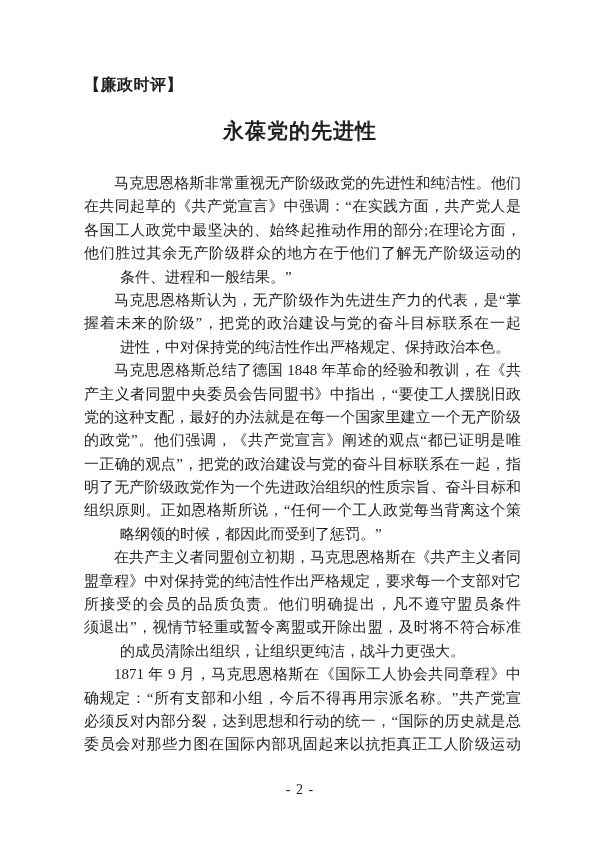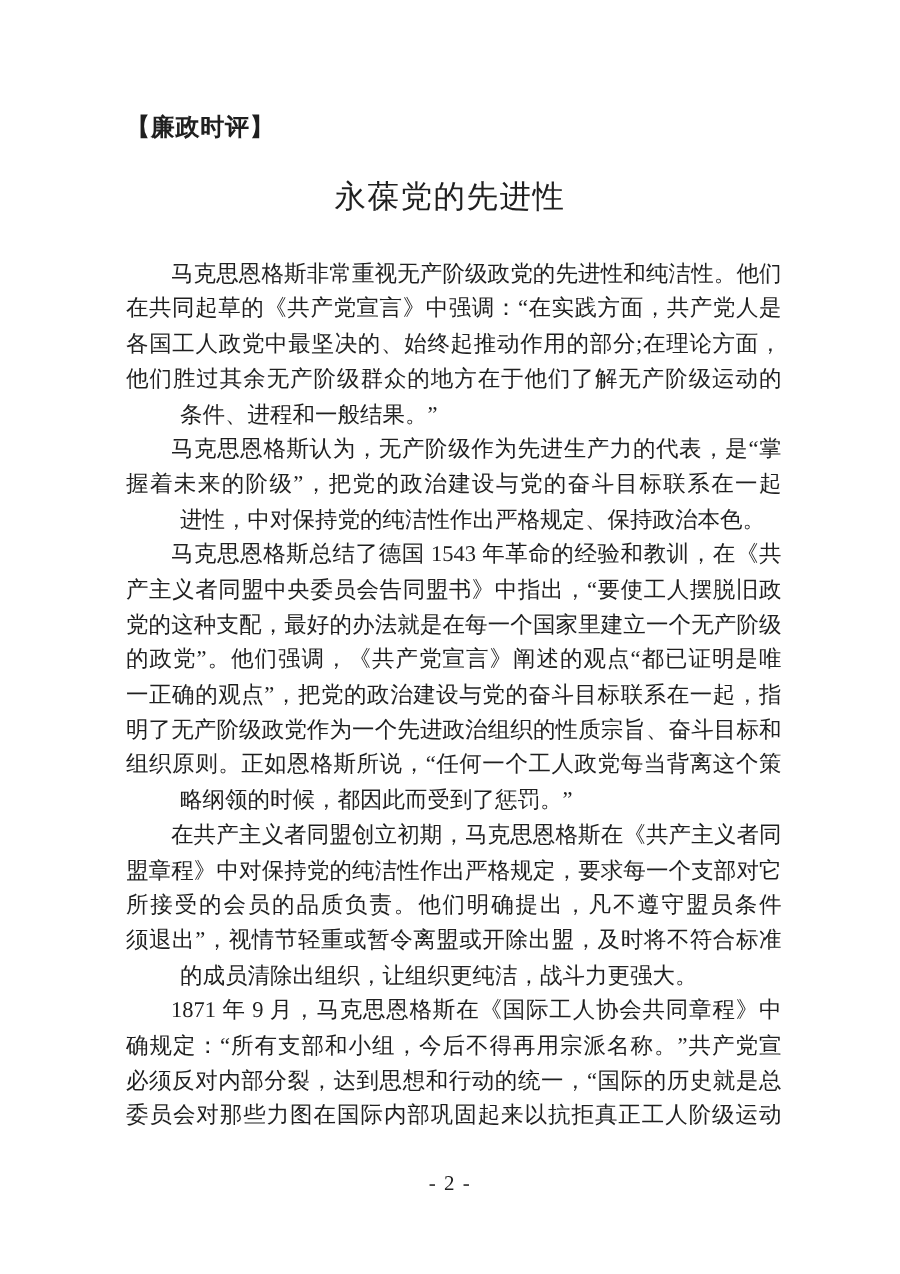--- a/index.html
+++ b/index.html
@@ -26,21 +26,21 @@
     white-space: nowrap;
   }
   .title {
     position: absolute;
     left: 0;
     right: 0;
     top: 117px;
     margin: 0;
     text-align: center;
     font-size: 21px;
-    font-weight: normal;
+    font-weight: bold;
     letter-spacing: 1px;
   }
   .body-text {
     position: absolute;
     left: 84px;
     top: 172px;
     width: 437px;
     font-size: 15px;
     line-height: 23.4px;
     overflow: hidden;
@@ -78,21 +78,21 @@
 
   <div class="body-text" id="article-body">
       <div class="line indent">马克思恩格斯非常重视无产阶级政党的先进性和纯洁性。他们</div>
       <div class="line">在共同起草的《共产党宣言》中强调：“在实践方面，共产党人是</div>
       <div class="line">各国工人政党中最坚决的、始终起推动作用的部分;在理论方面，</div>
       <div class="line">他们胜过其余无产阶级群众的地方在于他们了解无产阶级运动的</div>
       <div class="line last">条件、进程和一般结果。”</div>
       <div class="line indent">马克思恩格斯认为，无产阶级作为先进生产力的代表，是“掌</div>
       <div class="line">握着未来的阶级”，把党的政治建设与党的奋斗目标联系在一起</div>
       <div class="line last">进性，中对保持党的纯洁性作出严格规定、保持政治本色。</div>
-      <div class="line indent">马克思恩格斯总结了德国 1543 年革命的经验和教训，在《共</div>
+      <div class="line indent">马克思恩格斯总结了德国 1848 年革命的经验和教训，在《共</div>
       <div class="line">产主义者同盟中央委员会告同盟书》中指出，“要使工人摆脱旧政</div>
       <div class="line">党的这种支配，最好的办法就是在每一个国家里建立一个无产阶级</div>
       <div class="line">的政党”。他们强调，《共产党宣言》阐述的观点“都已证明是唯</div>
       <div class="line">一正确的观点”，把党的政治建设与党的奋斗目标联系在一起，指</div>
       <div class="line">明了无产阶级政党作为一个先进政治组织的性质宗旨、奋斗目标和</div>
       <div class="line">组织原则。正如恩格斯所说，“任何一个工人政党每当背离这个策</div>
       <div class="line last">略纲领的时候，都因此而受到了惩罚。”</div>
       <div class="line indent">在共产主义者同盟创立初期，马克思恩格斯在《共产主义者同</div>
       <div class="line">盟章程》中对保持党的纯洁性作出严格规定，要求每一个支部对它</div>
       <div class="line">所接受的会员的品质负责。他们明确提出，凡不遵守盟员条件者“必</div>

